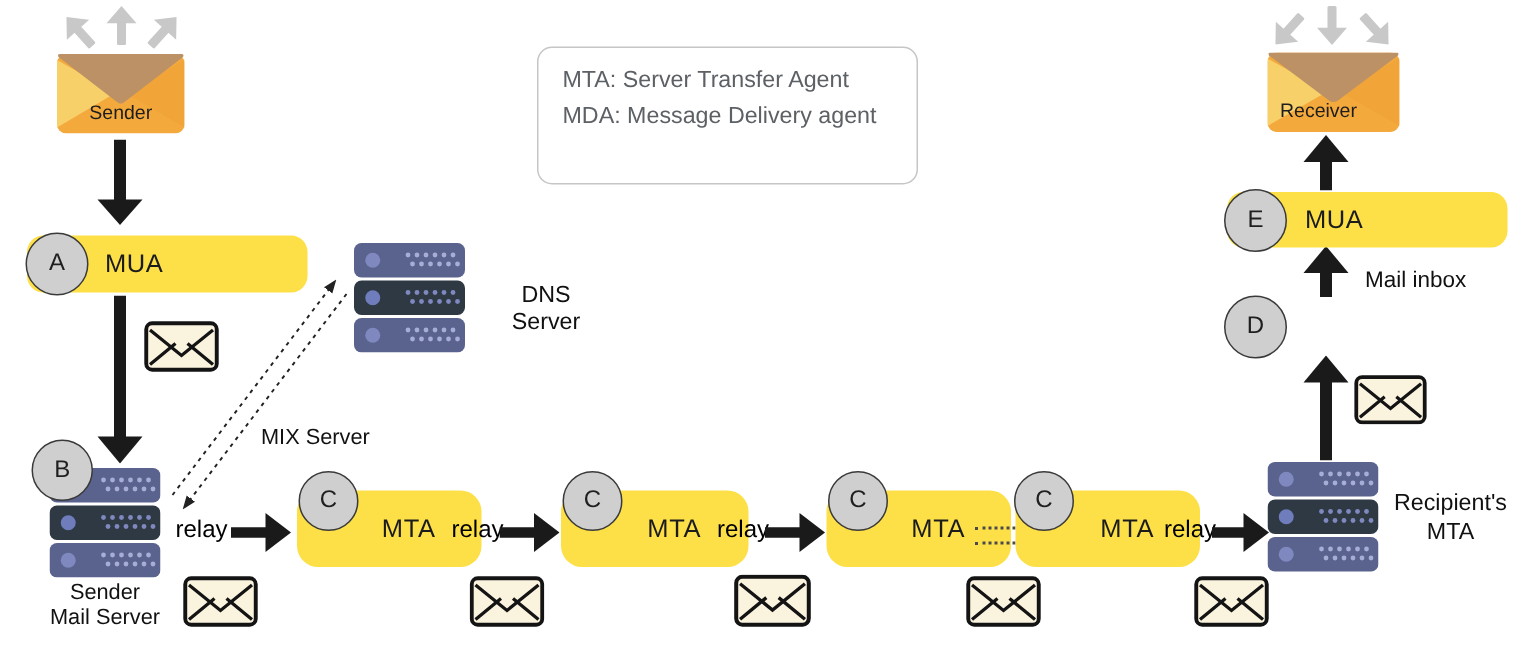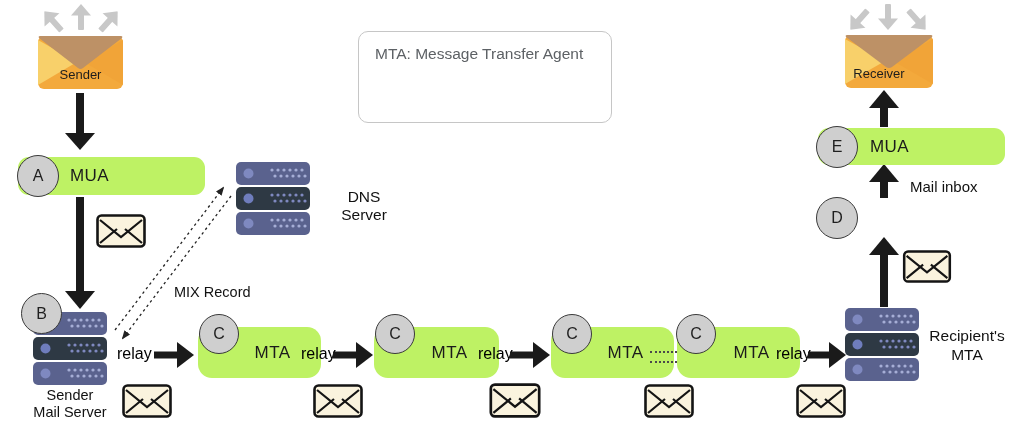--- a/index.html
+++ b/index.html
@@ -3,21 +3,21 @@
 <meta charset="utf-8">
 <style>
   html,body{margin:0;padding:0;background:#fff;}
   #stage{
     position:relative;width:1016px;height:433px;background:#ffffff;overflow:hidden;
     font-family:"Liberation Sans",sans-serif;color:#1a1a1a;
   }
   .abs{position:absolute;}
   
   .pill{
-    position:absolute;background:#bef264;border-radius:11px;
+    position:absolute;background:#fde047;border-radius:11px;
     display:flex;align-items:center;font-size:17px;font-weight:500;
     color:#1b1b1b;letter-spacing:.4px;
   }
   .pill.mta{border-radius:14px;justify-content:center;padding-left:26px;}
   .pill.side{padding-left:52px;}
   
   .badge{
     position:absolute;background:#cfcfcf;border:1.6px solid #3a3a3a;border-radius:50%;
     width:40px;height:40px;box-sizing:border-box;display:flex;align-items:center;justify-content:center;
     font-size:16px;color:#1f1f1f;z-index:3;
@@ -229,24 +229,25 @@
     <svg width="140" height="170" viewBox="0 0 140 170">
       <defs>
         <marker id="ah" markerWidth="9" markerHeight="8" refX="7" refY="3.5" orient="auto" markerUnits="userSpaceOnUse">
             <path d="M0,0 L9,3.5 L0,7 z" fill="#222"></path>
           </marker>
       </defs>
       <line x1="12" y1="150" x2="120" y2="8" stroke="#222" stroke-width="1.3" stroke-dasharray="2.5 3.2" marker-end="url(#ah)"></line>
       <line x1="128" y1="16" x2="20" y2="158" stroke="#222" stroke-width="1.3" stroke-dasharray="2.5 3.2" marker-end="url(#ah)"></line>
     </svg>
   </div>
-  <div class="lbl left" style="left:174px;top:283px;font-size:14.5px;">MIX Record</div>
+  <div class="lbl left" style="left:174px;top:283px;font-size:14.5px;">MIX Server</div>
 
   <div class="legend">
-    <div>MTA: Message Transfer Agent</div>
+    <div>MTA: Server Transfer Agent</div>
+    <div>MDA: Message Delivery agent</div>
   </div>
 
   <div class="relay" style="left:117px;top:345px;">relay</div>
   <div class="abs" style="left:154px;top:342px;">
     <svg width="40" height="26" viewBox="0 0 40 26">
         <rect x="0" y="9.5" width="24" height="7" fill="#1a1a1a"></rect>
         <polygon points="23,0 40,13 23,26" fill="#1a1a1a"></polygon>
       </svg>
   </div>
 

